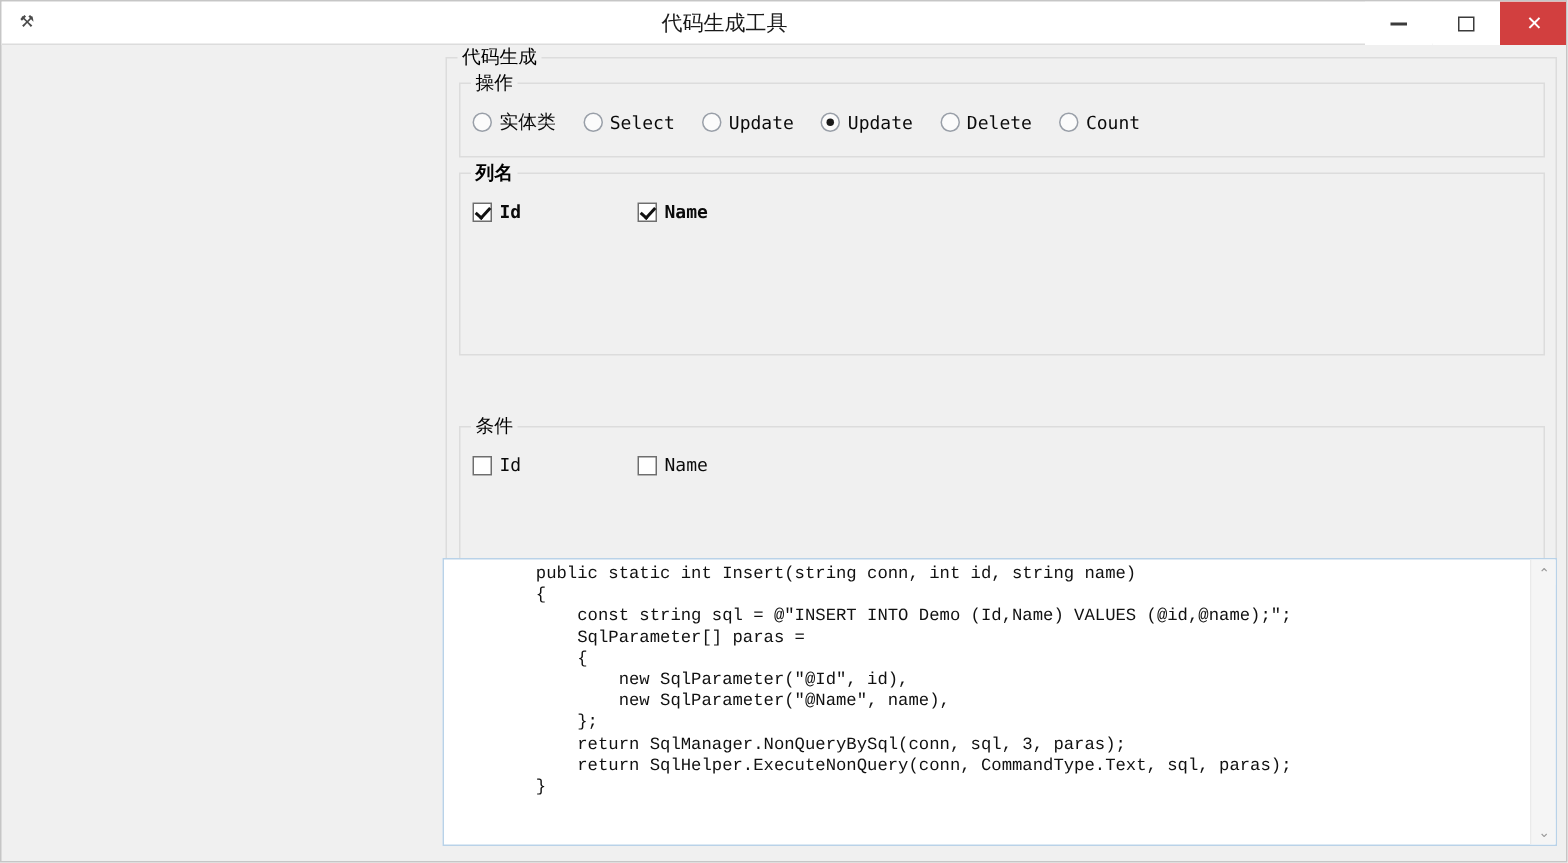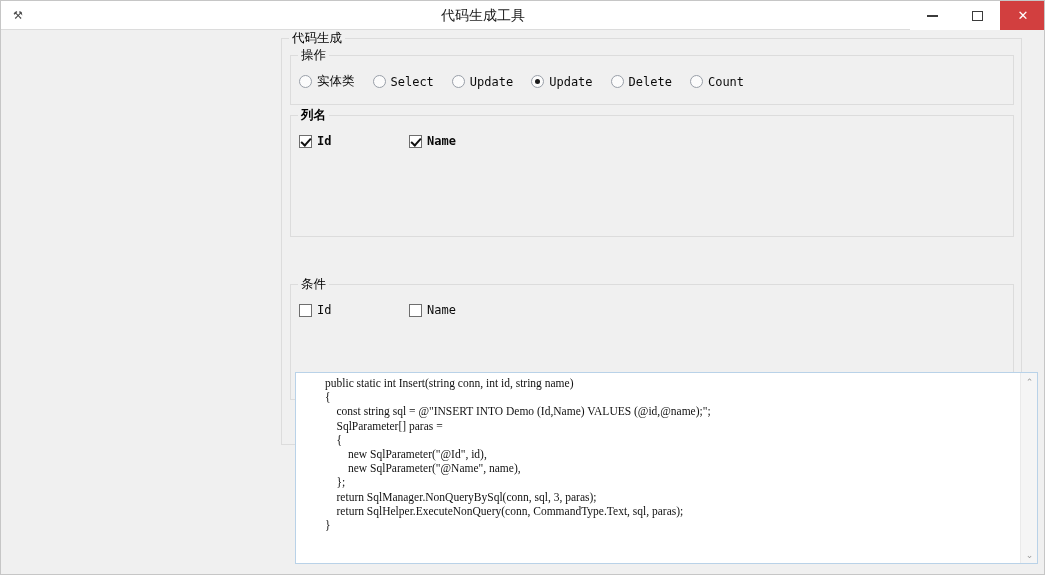--- a/index.html
+++ b/index.html
@@ -169,21 +169,21 @@
     background: #1f1f1f;
   }
   .tree-label {
     color: #9a9a9a;
     font-size: 11px;
     letter-spacing: 0.5px;
   }
 
   
   #codegen-group {
-    left: 280px;
+    left: 296px;
     top: 37px;
     width: 741px;
     height: 407px;
   }
   #op-group {
     left: 8px;
     top: 16px;
     width: 724px;
     height: 50px;
   }
@@ -291,21 +291,21 @@
     overflow: hidden;
   }
   #code-text {
     position: absolute;
     left: 0; top: 3px;
     width: 715px;
     height: 186px;
     margin: 0;
     padding: 0 0 0 6px;
     box-sizing: border-box;
-    font-family: Liberation Serif, serif;
+    font-family: Liberation Mono, monospace;
     font-size: 11.5px;
     line-height: 14.2px;
     color: #111111;
     white-space: pre;
     overflow: hidden;
     background: #ffffff;
   }
   .vscroll {
     position: absolute;
     right: 0; top: 0;

